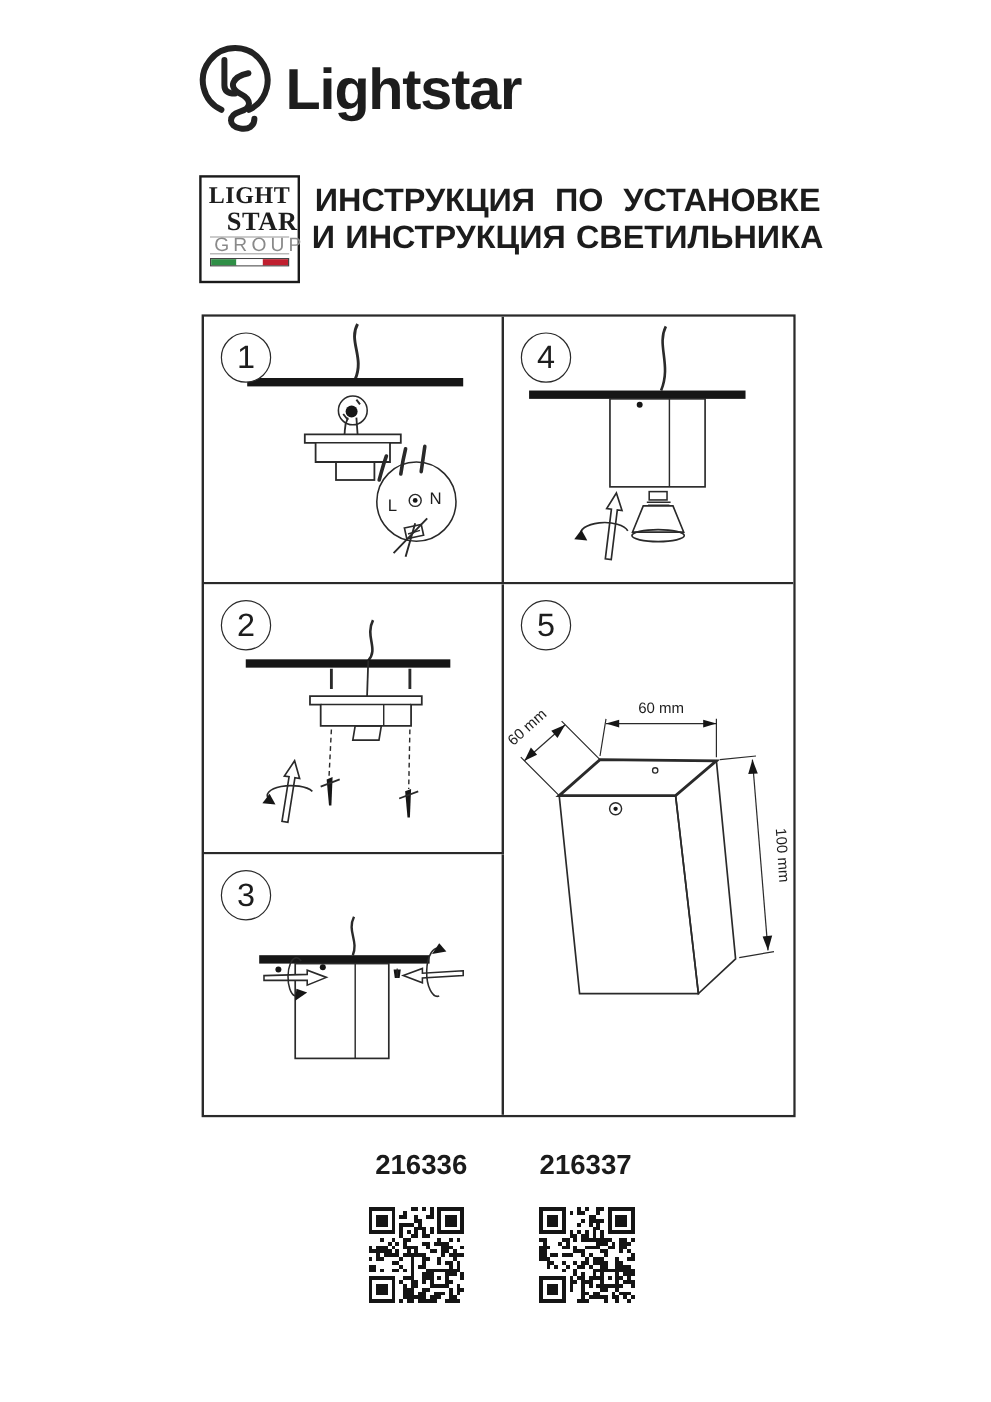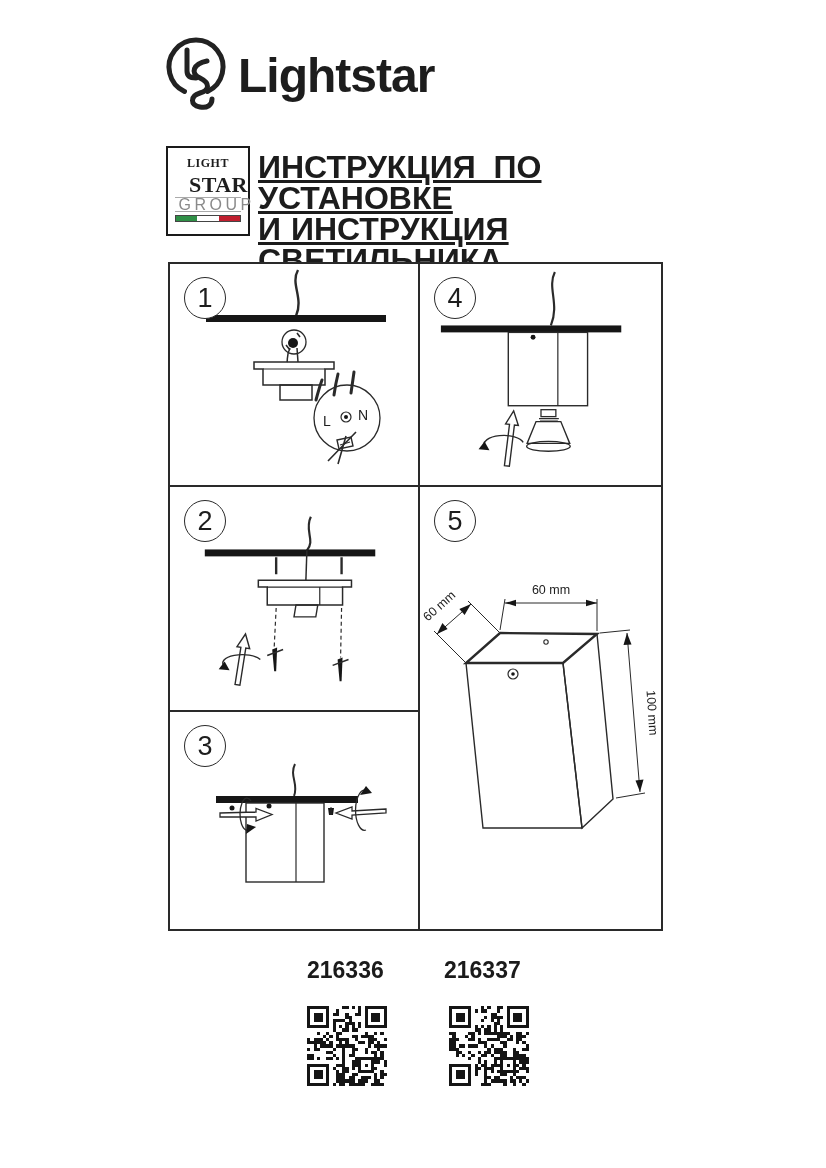--- a/index.html
+++ b/index.html
@@ -16,33 +16,33 @@
   .header-right{
     position:absolute;left:380px;top:58px;width:292px;text-align:right;
     font-size:21.5px;font-weight:700;line-height:28px;color:#1b1b1b;
   }
   
   .group-box{
     position:absolute;left:166px;top:146px;width:84px;height:90px;
     border:2px solid #1a1a1a;box-sizing:border-box;text-align:center;
     font-family:"Liberation Serif",serif;background:#fff;
   }
-  .group-line1{font-size:12px;font-weight:700;line-height:21px;margin-top:5px;letter-spacing:.5px;}
+  .group-line1{font-size:20px;font-weight:700;line-height:21px;margin-top:5px;letter-spacing:.5px;}
   .group-line2{font-size:22px;font-weight:700;line-height:22px;letter-spacing:.5px;text-align:right;}
   .group-line3{
     font-family:"Liberation Sans",sans-serif;color:#8a8a8a;font-size:16px;
     letter-spacing:3.5px;text-indent:3.5px;line-height:13px;width:66px;margin:1px auto 0;
     border-top:1px solid #aaa;border-bottom:1px solid #aaa;
   }
   .flag{display:flex;width:66px;height:7px;margin:3px auto 0;border:1px solid #444;box-sizing:border-box;}
   .flag div{flex:1;}
   
   .doc-title{
-    position:absolute;left:258px;top:152px;width:430px;text-align:left;
-    font-size:32px;font-weight:700;line-height:31px;color:#1c1c1c;text-decoration:underline;
+    position:absolute;left:258px;top:152px;width:430px;text-align:center;
+    font-size:27px;font-weight:700;line-height:31px;color:#1c1c1c;
   }
   .doc-title .t1{word-spacing:9px;}
   .doc-title .t2{word-spacing:1px;}
   
   .grid{
     position:absolute;left:168px;top:262px;width:495px;height:669px;
     border:2px solid #2a2a2a;box-sizing:border-box;background:#fff;
   }
   .panel{position:absolute;box-sizing:border-box;background:#fff;}
   .p1{left:0;top:0;width:250px;height:223px;border-right:2px solid #2a2a2a;border-bottom:2px solid #2a2a2a;}
@@ -51,21 +51,21 @@
   .p4{left:250px;top:0;width:241px;height:223px;border-bottom:2px solid #2a2a2a;}
   .p5{left:250px;top:223px;width:241px;height:442px;}
   .badge{
     position:absolute;left:14px;top:13px;width:40px;height:40px;border:1.5px solid #2a2a2a;
     border-radius:50%;display:flex;align-items:center;justify-content:center;
     font-size:27px;color:#1d1d1d;background:#fff;z-index:2;
   }
   .panel svg{position:absolute;left:0;top:0;width:100%;height:100%;}
   .panel svg text{font-family:"Liberation Sans",sans-serif;fill:#1d1d1d;}
   
-  .article{position:absolute;top:957px;width:88px;font-size:23px;font-weight:700;color:#1b1b1b;}
+  .article{position:absolute;top:957px;width:88px;text-align:center;font-size:23px;font-weight:700;color:#1b1b1b;}
   .a1{left:307px;} .a2{left:444px;}
   .qr{position:absolute;top:1003px;width:86px;height:86px;background:#fff;}
   .q1{left:304px;} .q2{left:446px;}
   .qr svg{width:100%;height:100%;}
 </style>
 </head>
 <body>
 
 <div class="page">
 

